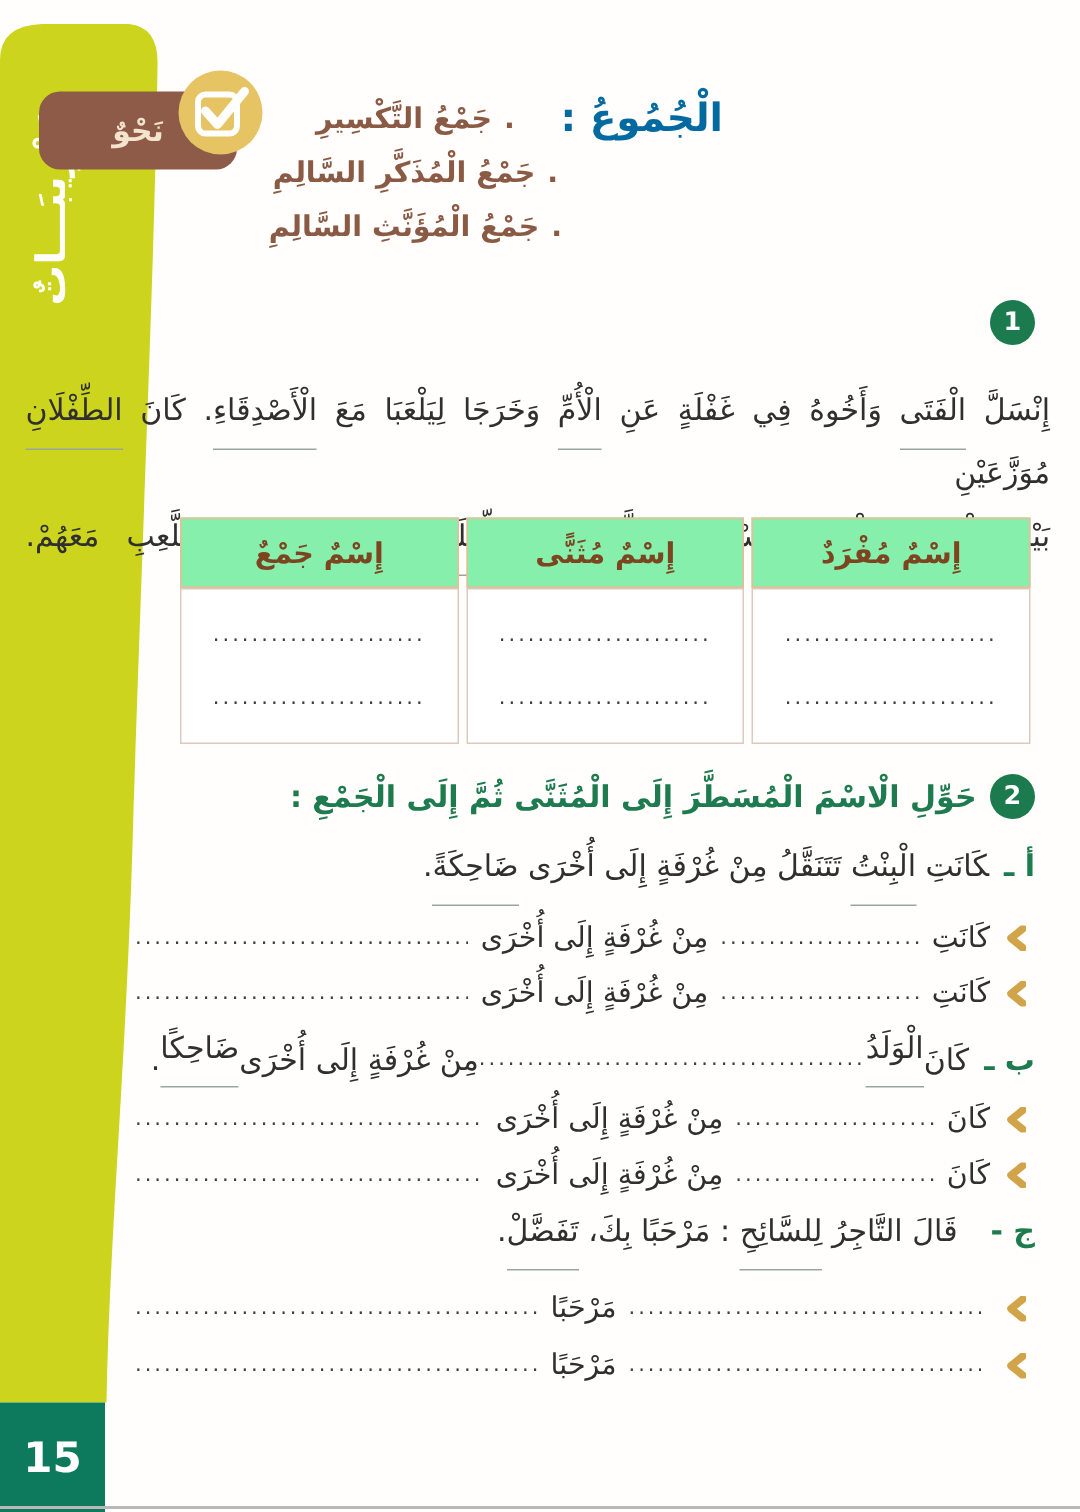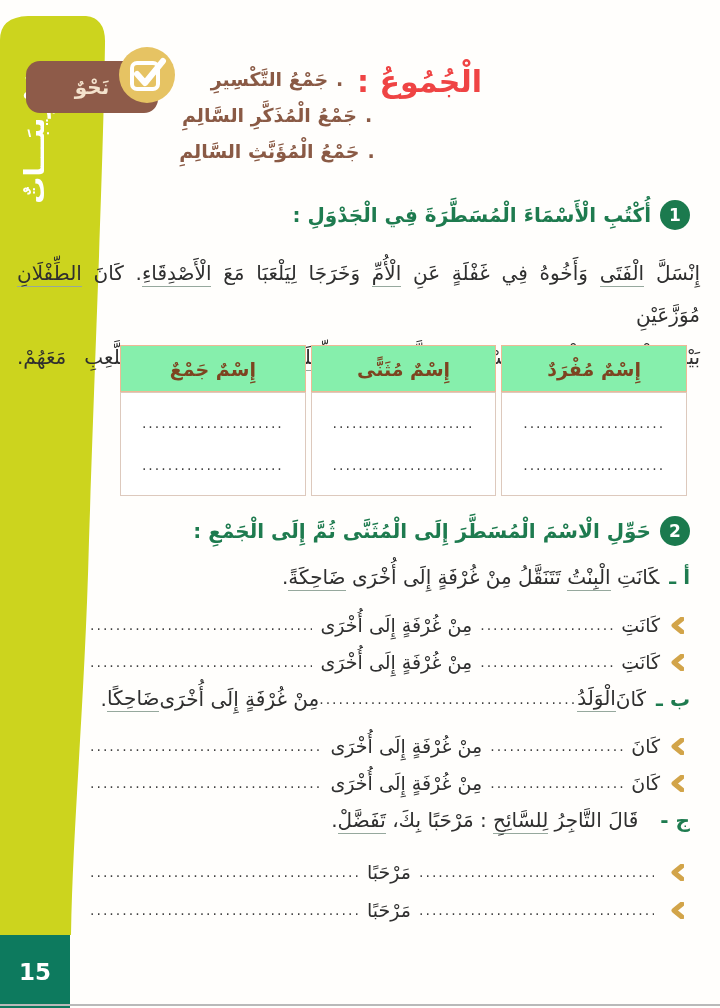--- a/index.html
+++ b/index.html
@@ -15,34 +15,34 @@
     position:absolute;left:-75px;top:118px;width:220px;height:44px;
     transform:rotate(-90deg);transform-origin:center;
     color:#ffffff;font-size:27px;font-weight:bold;letter-spacing:2px;
     text-align:center;line-height:44px;
   }
   
   .footer-block{
     position:absolute;left:0;top:935px;width:70px;height:73px;
     background:#0d7a5e;display:flex;align-items:center;justify-content:center;
   }
-  .footer-page{color:#ffffff;font-size:23px;font-weight:bold;}
+  .footer-page{color:#ffffff;font-size:28px;font-weight:bold;}
   .bottom-line{position:absolute;left:0;top:1004px;width:720px;height:2px;background:#b9b9b9;}
   
   .badge-wrap{position:absolute;top:46px;left:26px;width:150px;height:60px;direction:ltr;}
   .badge-pill{
     position:absolute;left:0;top:15px;width:132px;height:52px;border-radius:14px;
     background:#8e5b49;display:flex;align-items:center;justify-content:center;
   }
   .badge-label{color:#f4e3cd;font-size:20px;font-weight:bold;}
   .badge-circle{position:absolute;right:0;top:0;}
   
   .intro-title{
     position:absolute;top:64px;right:238px;
-    color:#ef4444;font-size:30px;font-weight:bold;
+    color:#0369a1;font-size:26px;font-weight:bold;
   }
   .intro-item{
     position:absolute;right:328px;width:230px;text-align:center;
     color:#8a5a45;font-size:19px;font-weight:bold;white-space:nowrap;
   }
   .intro-item .dot{margin-left:8px;color:#8a5a45;}
   
   .ex-heading{
     position:absolute;display:flex;align-items:center;gap:9px;
     color:#1e7b4f;font-size:20px;font-weight:bold;white-space:nowrap;
@@ -51,21 +51,21 @@
     width:30px;height:30px;border-radius:50%;background:#1b7a4e;color:#ffffff;
     display:flex;align-items:center;justify-content:center;
     font-size:17px;font-weight:bold;flex:0 0 auto;
   }
   
   .para{
     position:absolute;top:252px;right:20px;left:17px;
     font-size:20px;line-height:42px;
     text-align:justify;text-align-last:justify;
   }
-  .u{border-bottom:1.5px solid #96a89d;padding-bottom:1px;}
+  .u{border-bottom:1.5px solid #96a89d;padding-bottom:14px;}
   
   .tbl{
     position:absolute;top:345px;right:28px;width:577px;
     border-collapse:separate;border-spacing:5px 0;
   }
   .tbl th{
     background:#86efac;color:#7d4420;font-size:19px;font-weight:bold;
     height:43px;border:1px solid #eeb995;
   }
   .tbl td{
@@ -129,21 +129,20 @@
   </div>
   <div class="intro-item" style="top:104px">
     <span class="dot">.</span><span>جَمْعُ الْمُذَكَّرِ السَّالِمِ</span>
   </div>
   <div class="intro-item" style="top:140px">
     <span class="dot">.</span><span>جَمْعُ الْمُؤَنَّثِ السَّالِمِ</span>
   </div>
 
   <div class="ex-heading" style="top:200px;right:30px">
     <span class="numcircle">1</span>
-    <span>أُكْتُبِ الْأَسْمَاءَ الْمُسَطَّرَةَ فِي الْجَدْوَلِ :</span>
   </div>
 
   <div class="para">
     <div><span>إِنْسَلَّ </span><span class="u">الْفَتَى</span><span> وَأَخُوهُ فِي غَفْلَةٍ عَنِ </span><span class="u">الْأُمِّ</span><span> وَخَرَجَا لِيَلْعَبَا مَعَ </span><span class="u">الْأَصْدِقَاءِ</span><span>. كَانَ </span><span class="u">الطِّفْلَانِ</span><span> مُوَزَّعَيْنِ</span></div>
     <div><span>بَيْنَ الْفَرَحِ وَالْقَلَقِ. اِسْتَقْبَلَ </span><span class="u">اللَّاعِبُونَ</span><span> </span><span class="u">الطِّفْلَيْنِ</span><span> وَدَعَوْهُمَا إِلَى اللَّعِبِ مَعَهُمْ.</span></div>
   </div>
 
   <table class="tbl">
     <tbody>
         <tr>

